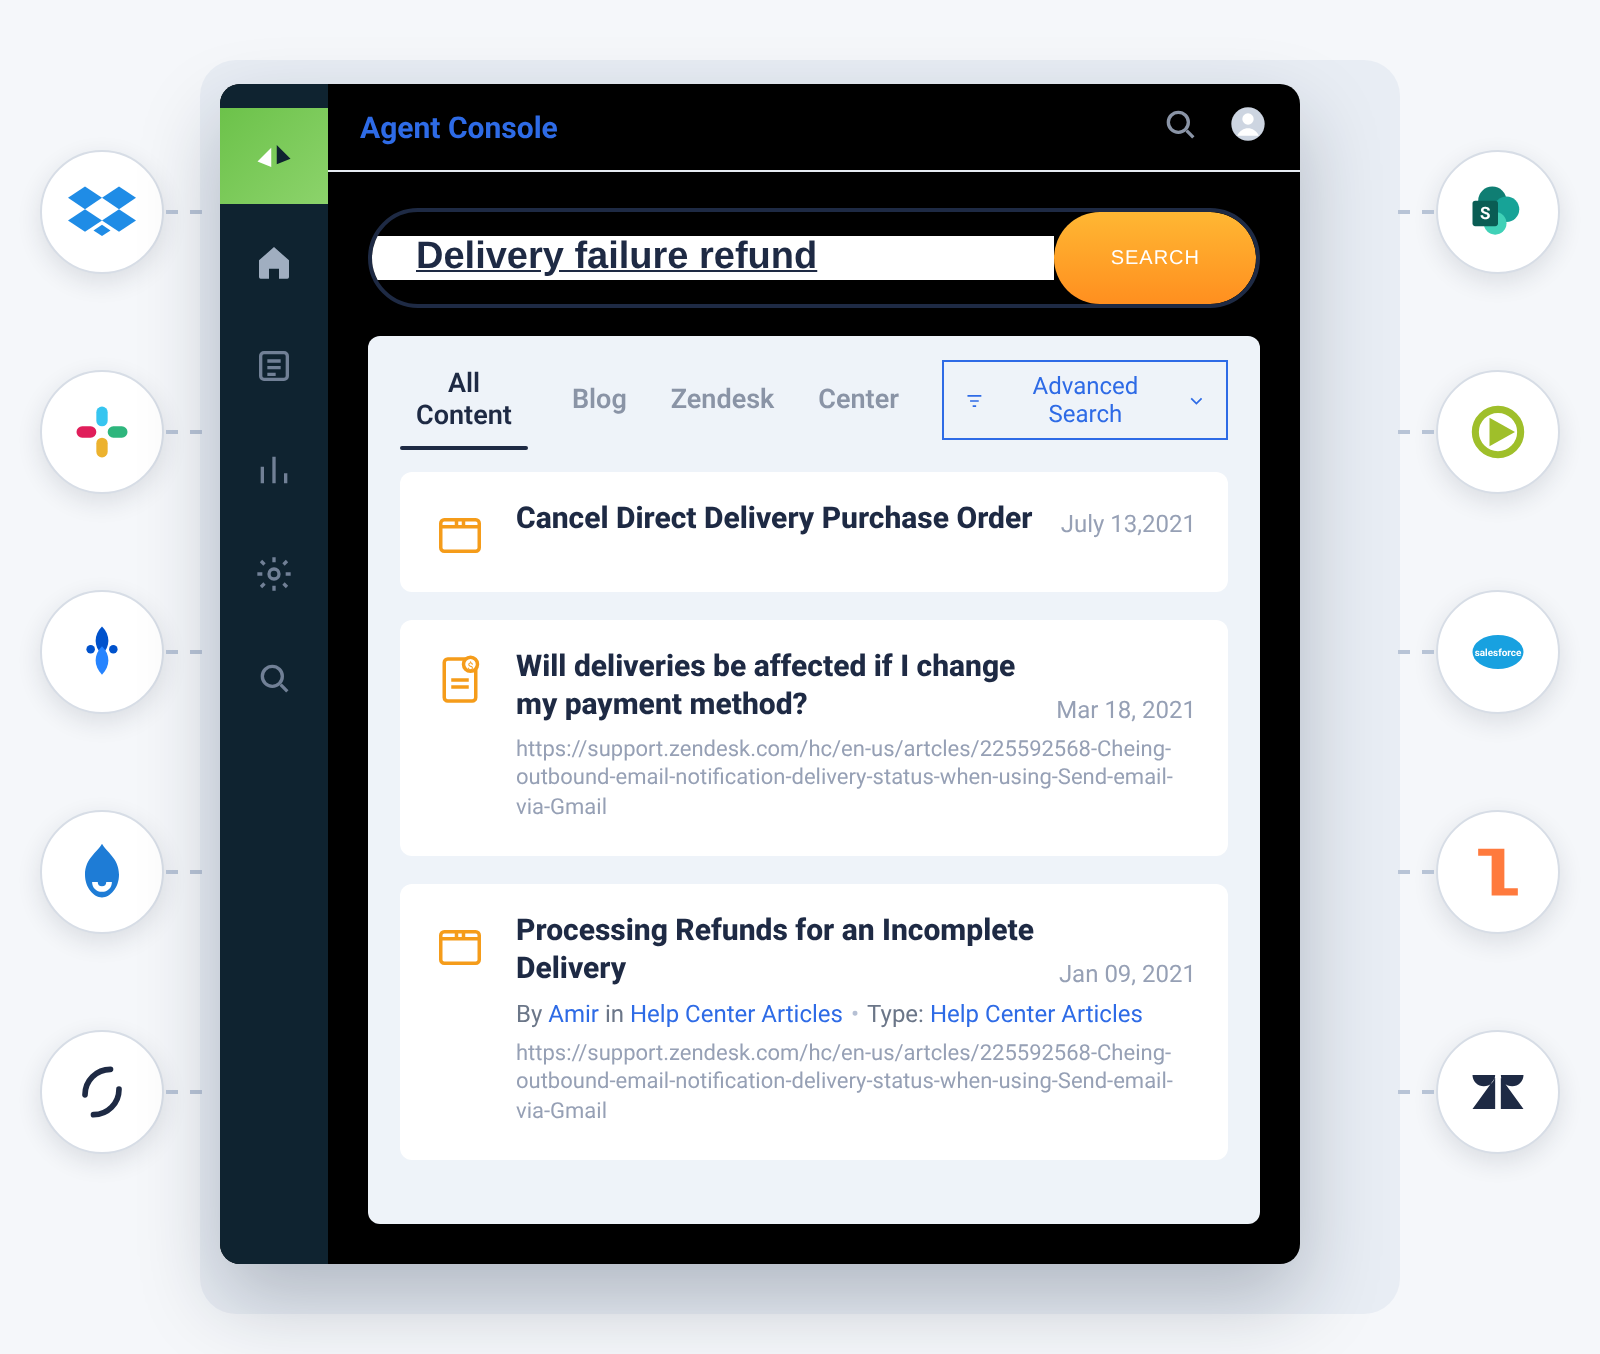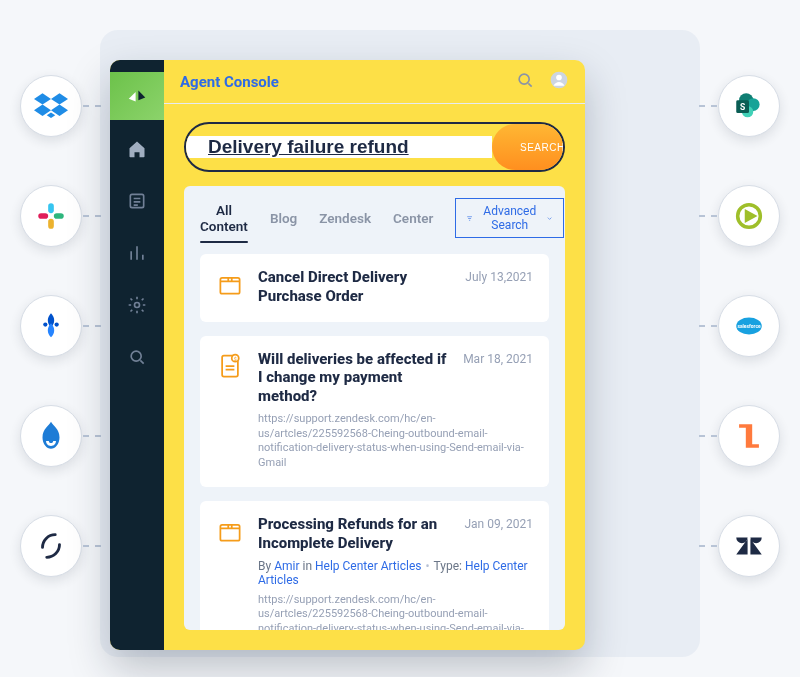--- a/index.html
+++ b/index.html
@@ -55,24 +55,24 @@
     top:30px; bottom:20px;
     background:#e8edf4;
     border-radius:18px;
     z-index:0;
   }
 
   
   .app {
     position: absolute;
     left: 110px;
-    top: 60px;
-    width: 475px;
+    top: 42px;
+    width: 540px;
     height: 590px;
-    background: #fde047;
+    background: #000000;
     border-radius: 10px;
     box-shadow: 0 18px 40px rgba(20,30,50,0.25);
     display: flex;
     overflow: hidden;
     z-index: 2;
   }
 
   
   .sidebar {
     width: 54px;
@@ -192,21 +192,21 @@
   .card{
     background:#fff;border-radius:6px;padding:14px 16px 16px 16px;
     display:flex;gap:14px;
   }
   .card-icon{
     width:28px;height:28px;flex:none;margin-top:2px;
     display:flex;align-items:center;justify-content:center;
   }
   .card-icon svg{width:28px;height:28px;}
   .card-body{flex:1;min-width:0;}
-  .card-head{display:flex;align-items:flex-start;gap:10px;}
+  .card-head{display:flex;align-items:flex-end;gap:10px;}
   .card-title{
     font-size:15px;font-weight:800;color:#1e2a44;line-height:1.25;flex:1;
   }
   .card-date{color:#96a0b5;font-size:12px;white-space:nowrap;margin-top:2px;}
   .card-meta{font-size:12px;color:#6b7688;margin-top:6px;}
   .card-meta .lnk{color:#2e6be6;}
   .card-meta .dot{margin:0 4px;color:#b6c0d4;}
   .card-url{
     font-size:11px;color:#96a0b5;margin-top:6px;
     overflow:hidden;text-overflow:ellipsis;white-space:nowrap;

